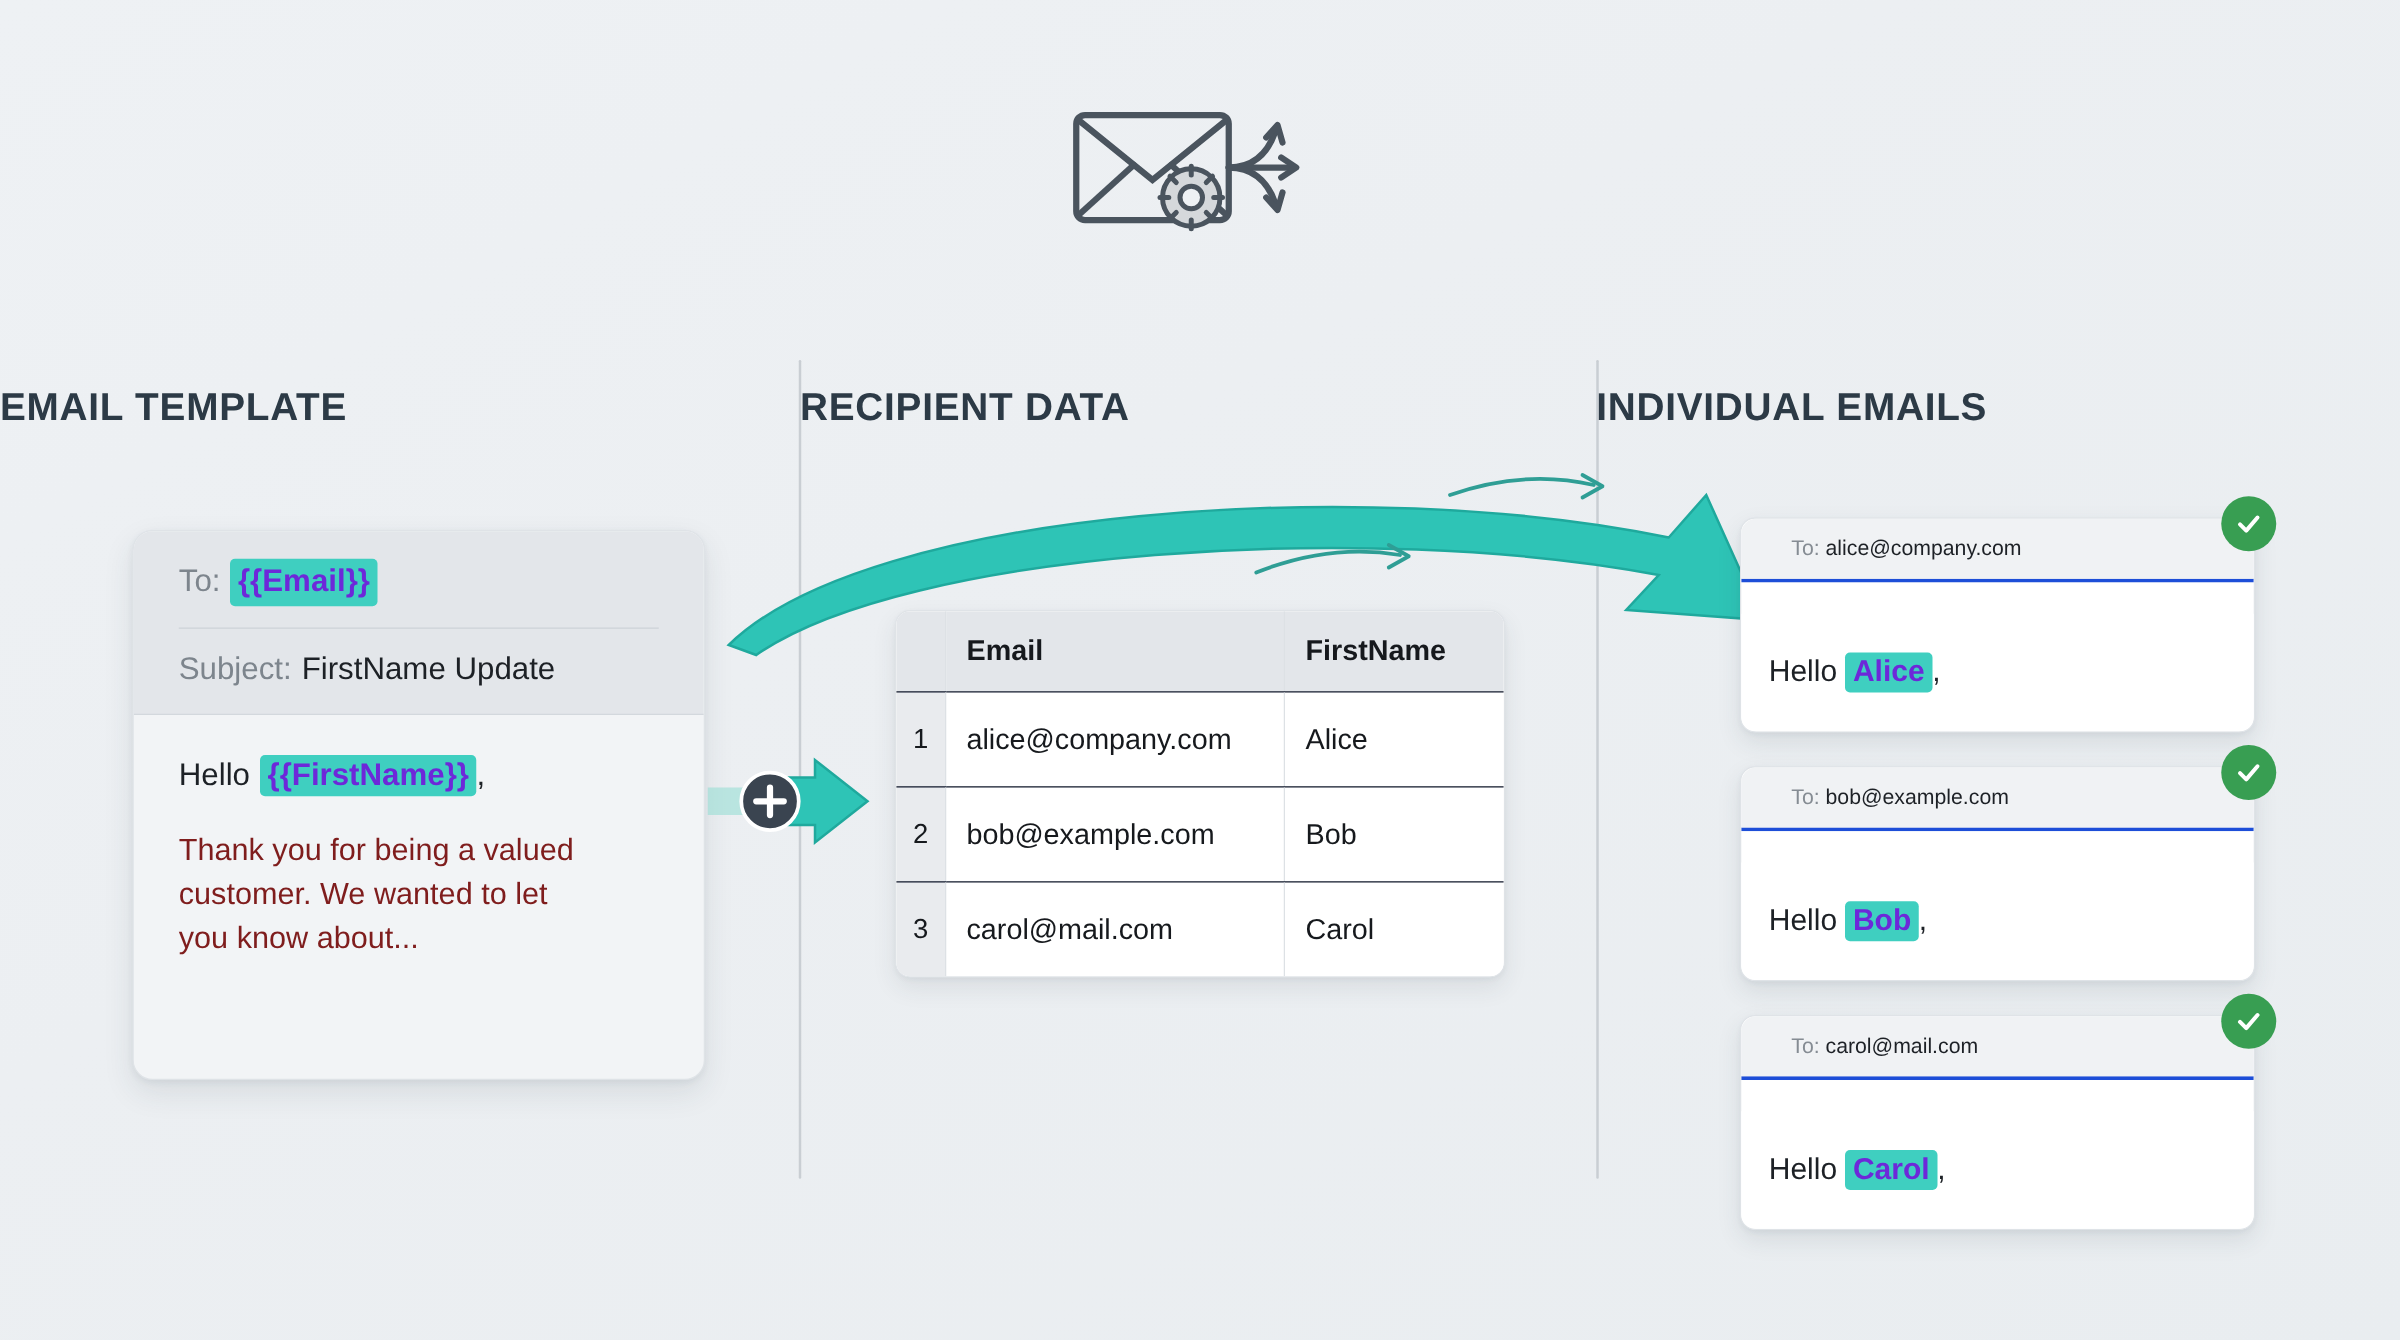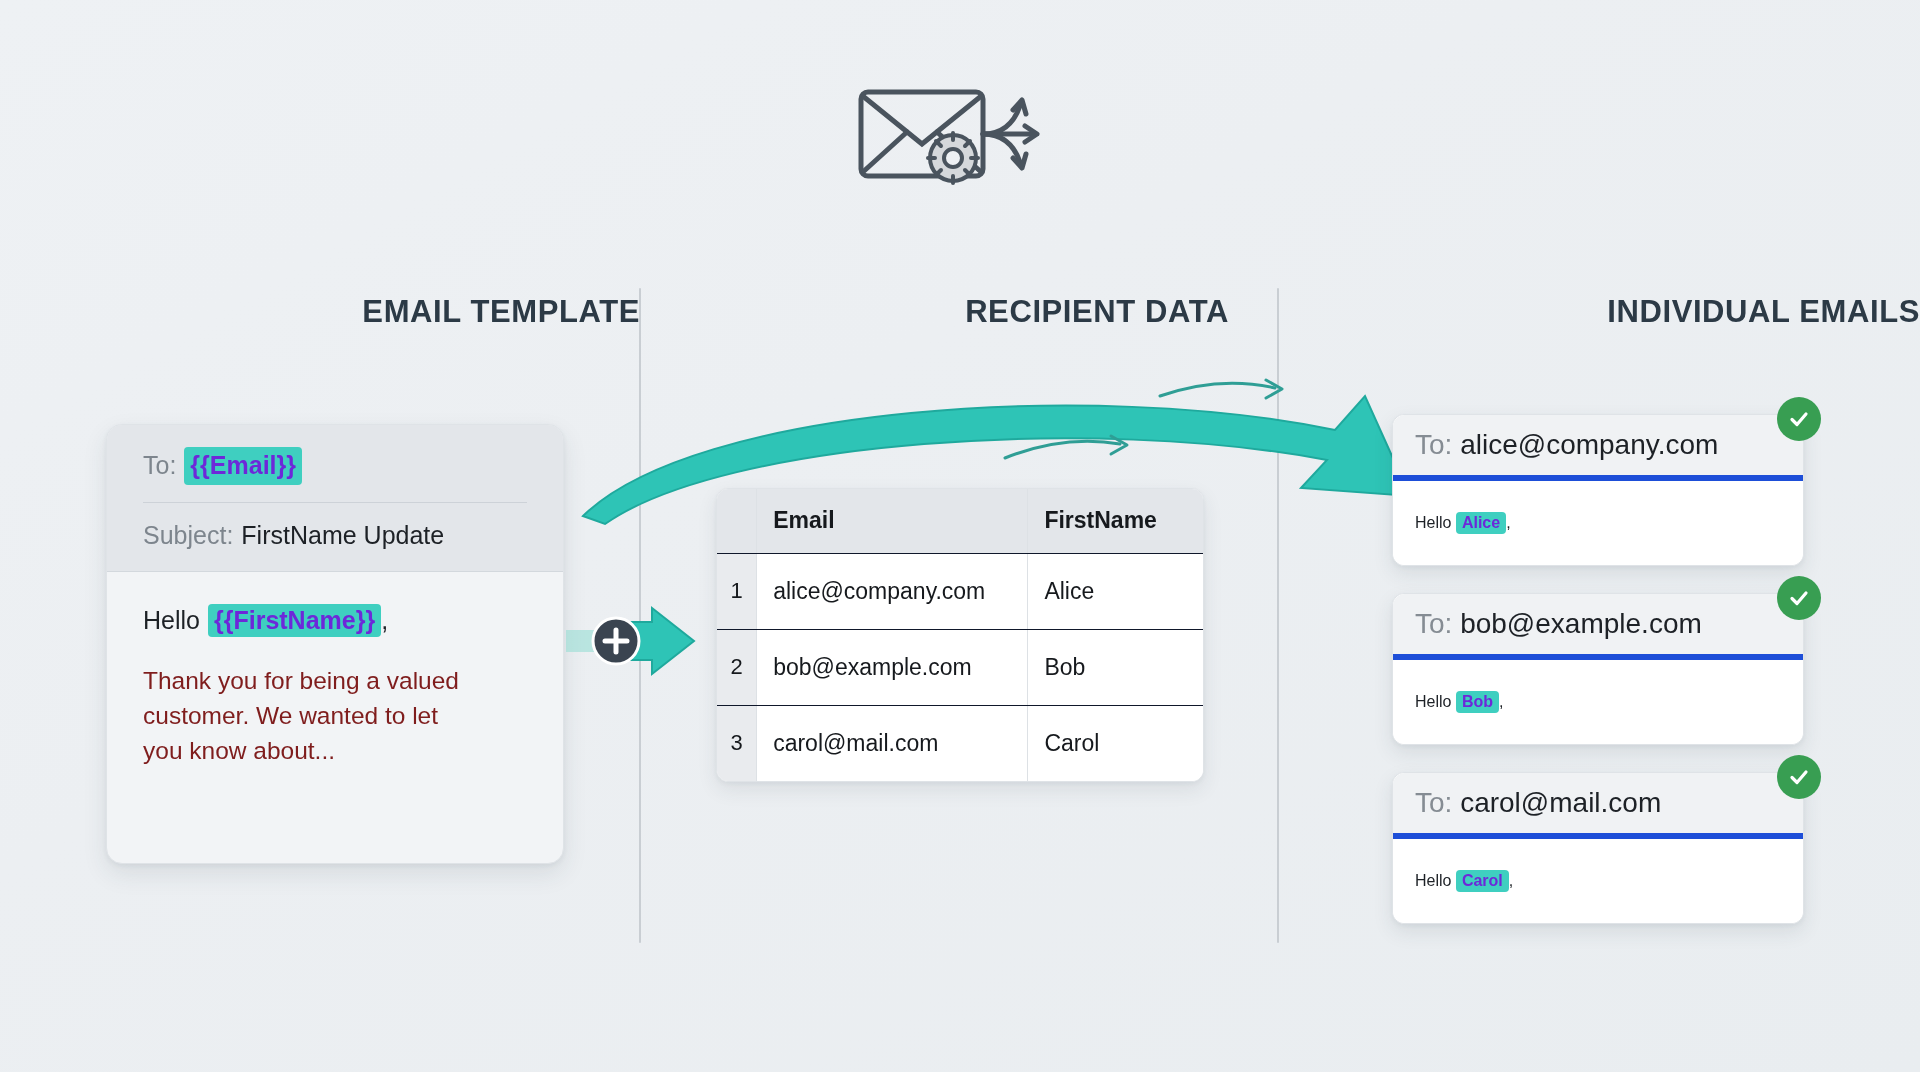--- a/index.html
+++ b/index.html
@@ -38,26 +38,26 @@
     height: 655px;
     background: #c9ced3;
     border-radius: 2px;
   }
   .divider.d1 { left: 639px; }
   .divider.d2 { left: 1277px; }
 
   
   .col-heading {
     position: absolute;
-    top: 294px;
+    top: 308px;
     font-size: 31px;
     font-weight: bold;
     letter-spacing: 0.6px;
     color: #2c3a46;
-    text-align: right;
+    text-align: left;
     white-space: nowrap;
   }
   .col-heading.h1 { left: 0px;    width: 640px; }
   .col-heading.h2 { left: 640px;  width: 589px; }
   .col-heading.h3 { left: 1277px; width: 643px; }
 
   
   .template-card {
     position: absolute;
     left: 106px;
@@ -190,35 +190,36 @@
     width: 412px;
     border-radius: 12px;
     background: #ffffff;
     border: 1px solid #dfe3e7;
     box-shadow: 0 8px 20px rgba(40,55,70,0.10), 0 2px 4px rgba(40,55,70,0.05);
     margin-bottom: 27px;
     overflow: visible;
   }
   .email-head {
     background: #f0f2f4;
-    padding: 14px 22px;
-    font-size: 28px;
+    padding: 14px 40px;
+    font-size: 17px;
     color: #1d2126;
-    border-bottom: 6px solid #1d4ed8;
+    border-bottom: 3px solid #1d4ed8;
     border-radius: 12px 12px 0 0;
     white-space: nowrap;
   }
   .email-head .lbl { color: #858c93; }
   .email-body {
     background: #ffffff;
     padding: 31px 22px;
-    font-size: 16px;
+    font-size: 24px;
     color: #1d2126;
     border-radius: 0 0 12px 12px;
     white-space: nowrap;
+    margin-top: 25px;
   }
   .check-badge {
     position: absolute;
     right: -18px;
     top: -18px;
     width: 44px;
     height: 44px;
     border-radius: 50%;
     background: #389e52;
     display: flex;

